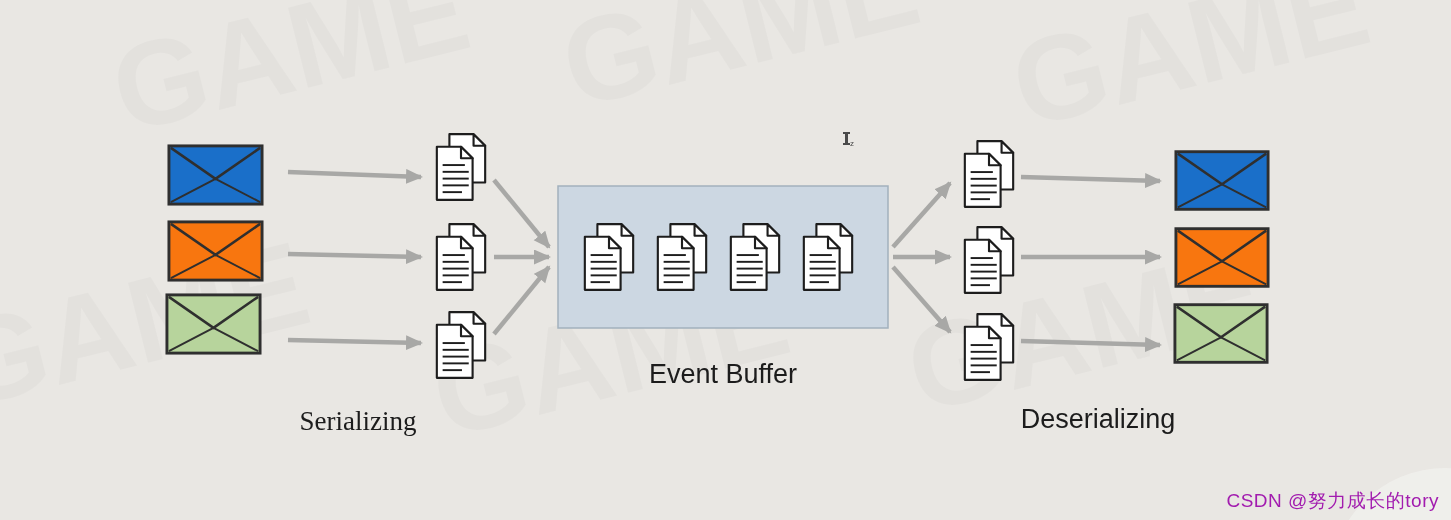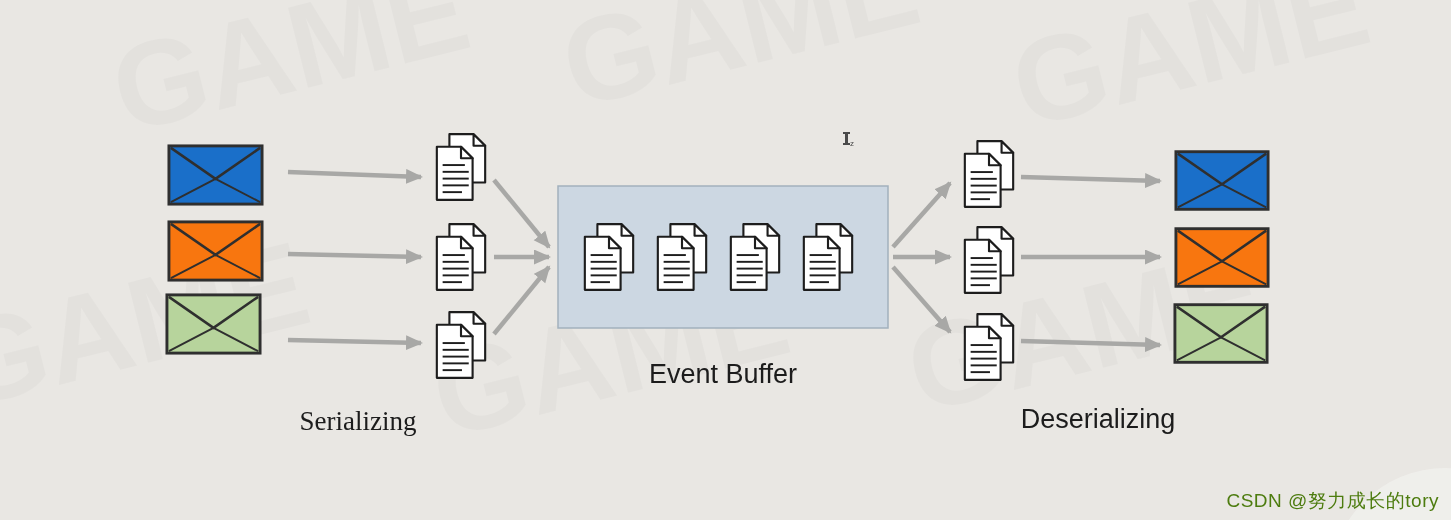--- a/index.html
+++ b/index.html
@@ -23,21 +23,21 @@
     text-align:center;
     font-family:"Liberation Sans", sans-serif;
   }
   .label-event-buffer{ left:558px; top:359px; width:330px; }
   .label-serializing{ left:238px; top:406px; width:240px;font-family:Liberation Serif, serif; }
   .label-deserializing{ left:978px; top:404px; width:240px; }
   .credit-watermark{
     position:absolute;
     right:12px; top:488px;
     font-size:19px;
-    color:#4d7c0f;
+    color:#a21caf;
     letter-spacing:.5px;
     font-family:"Liberation Sans", sans-serif;
   }
   .bg-watermark{
     position:absolute;
     font-size:120px;
     font-weight:bold;
     color:#6e6e6e;
     opacity:.045;
     transform:rotate(-14deg);

